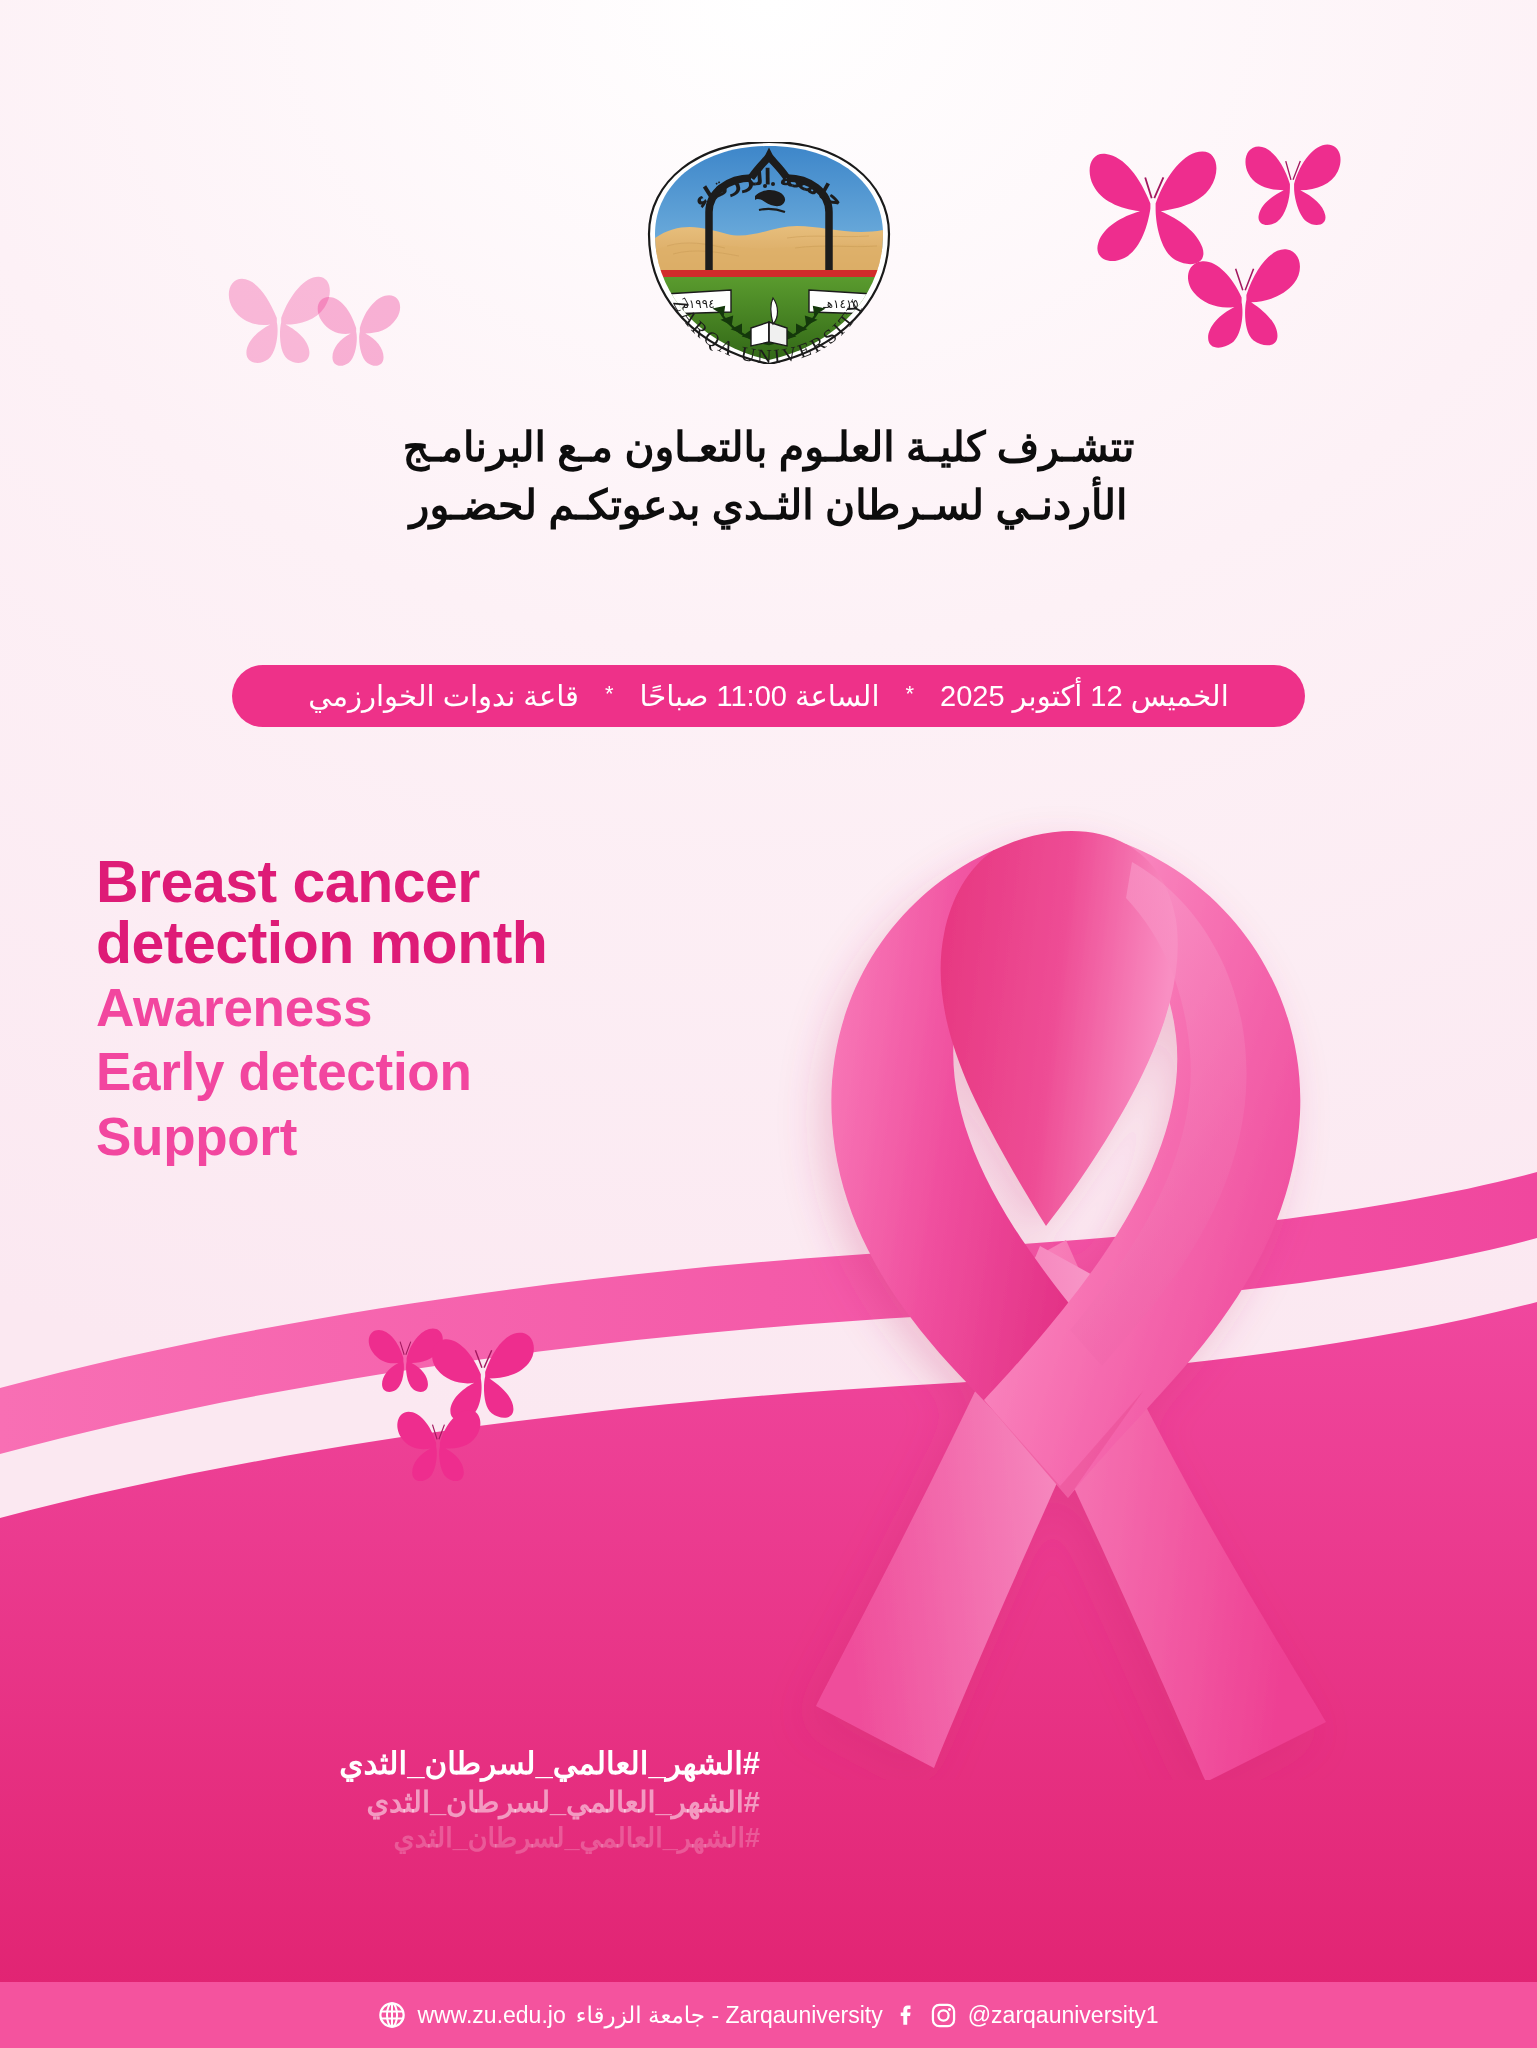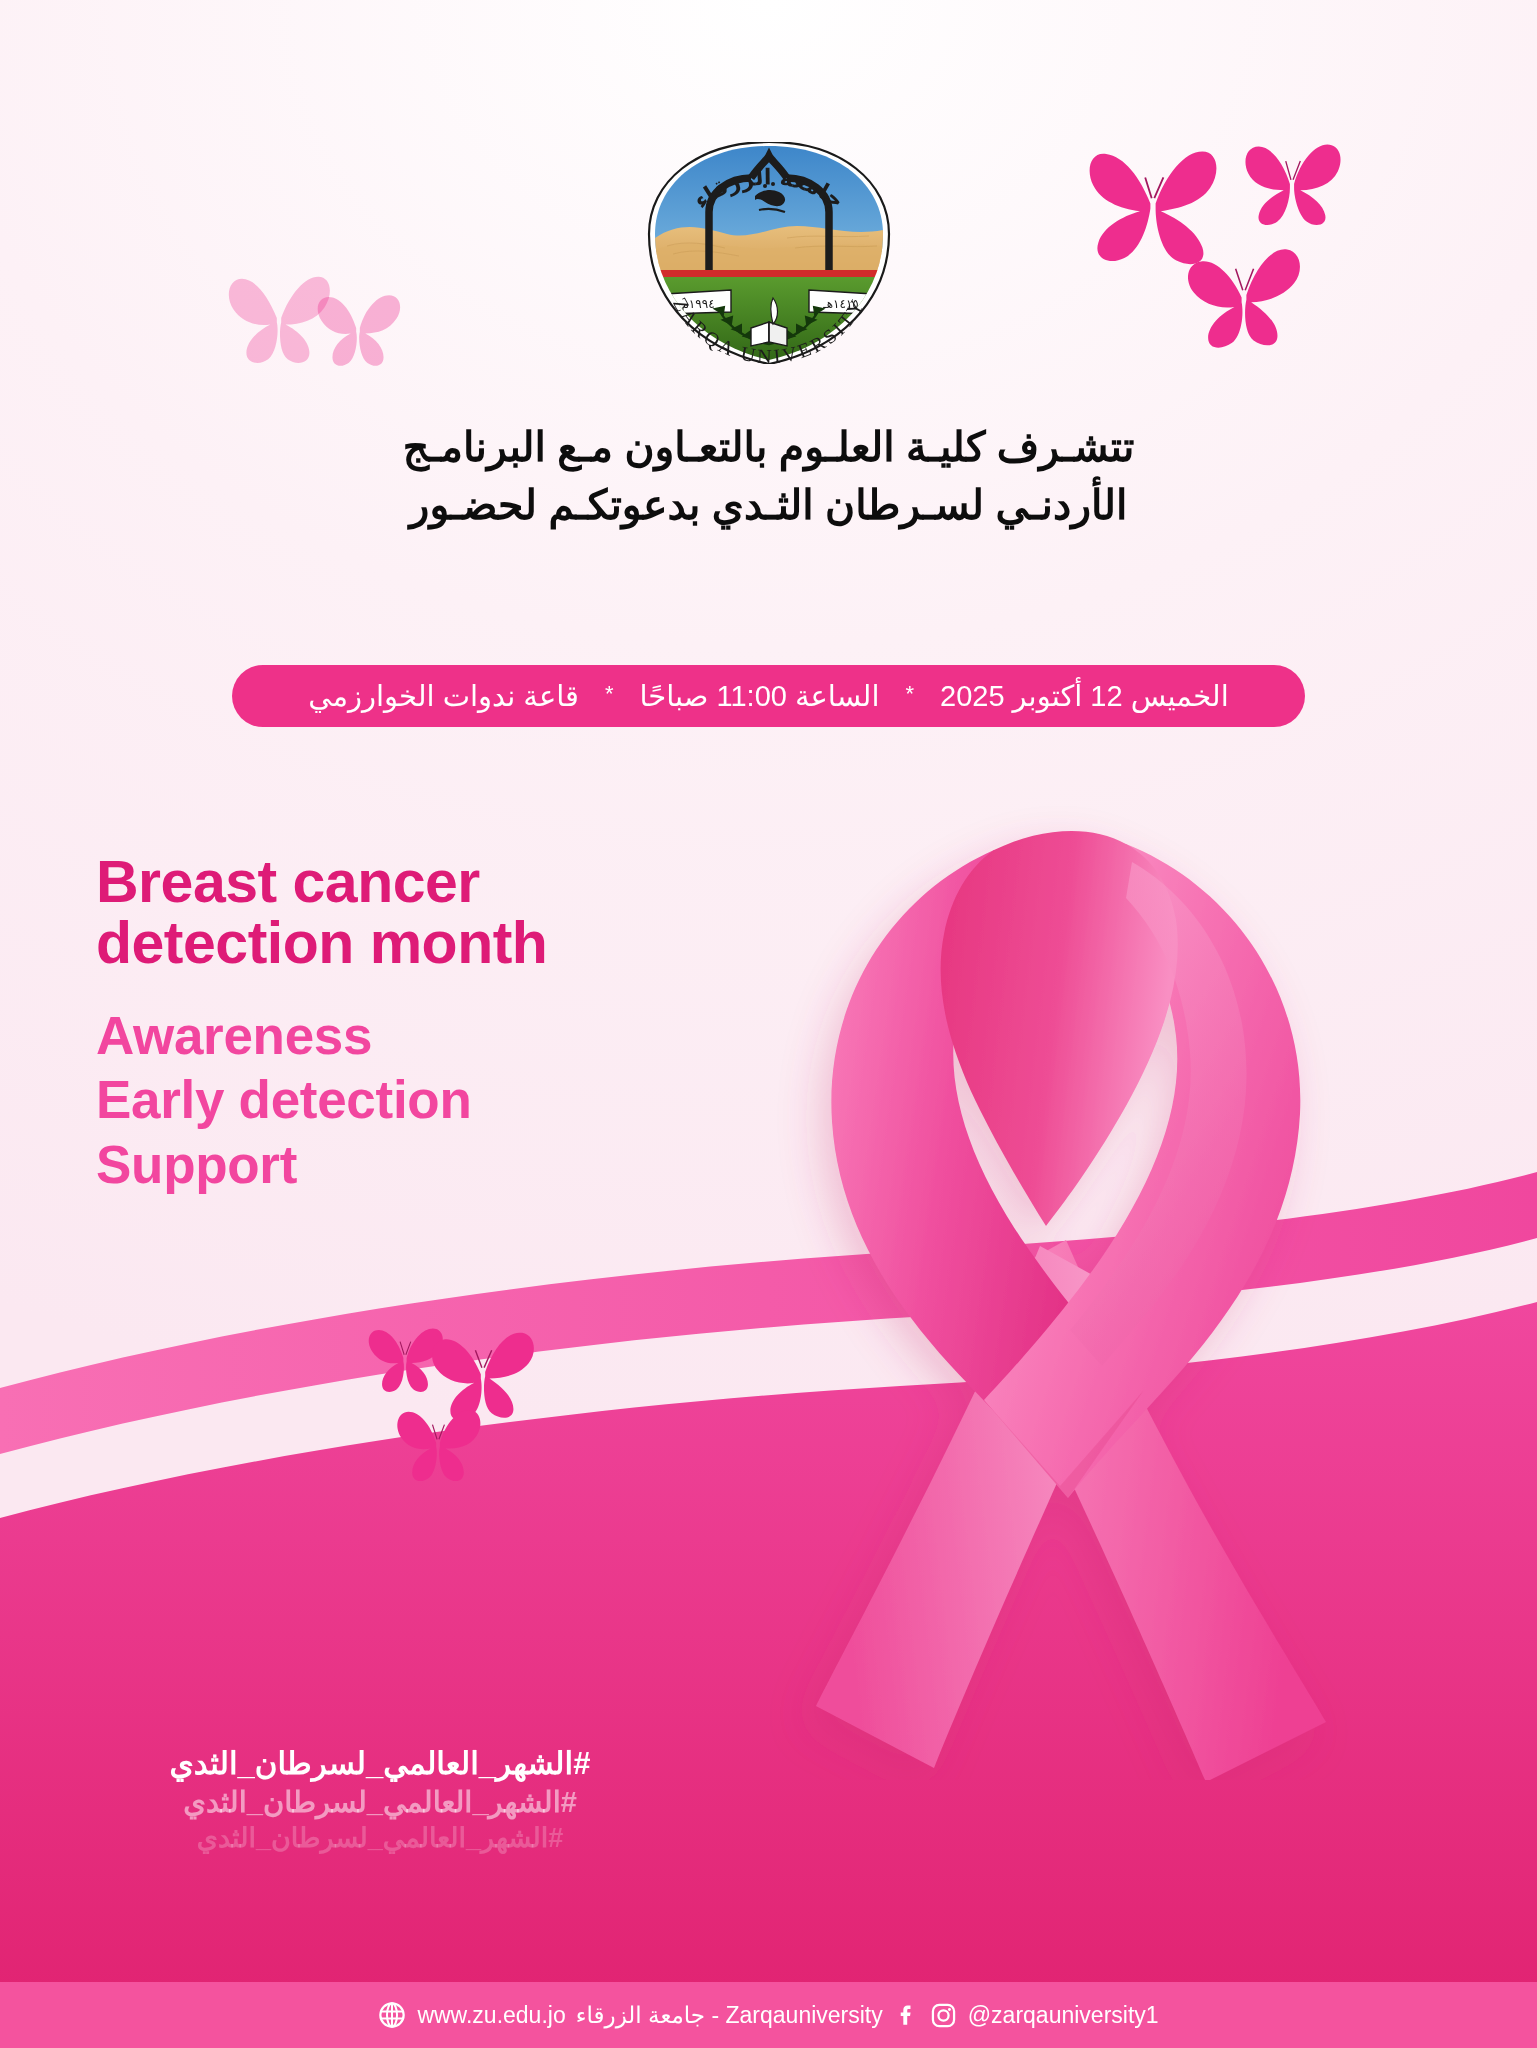--- a/index.html
+++ b/index.html
@@ -68,30 +68,30 @@
 
   
   #slogan {
     position:absolute; left:96px; top:852px;
     width:660px; text-align:left;
   }
   #slogan .big {
     font-size:59px; font-weight:bold; color:#DE1B77;
     line-height:1.03; letter-spacing:-0.5px;
   }
-  #slogan .lines { margin-top:30px; }
+  #slogan .lines { margin-top:2px; }
   #slogan .lines div {
     font-size:53px; font-weight:bold; color:#F2469F;
     line-height:1.22; letter-spacing:-0.3px;
   }
 
   
   #hashtags {
     position:absolute; left:0; top:1745px; width:760px;
-    text-align:center; direction:rtl;
+    text-align:right; direction:rtl;
   }
   #hashtags div { font-weight:bold; white-space:nowrap; }
   #hashtags .h1 { font-size:31px; color:#FFFFFF; }
   #hashtags .h2 { font-size:29px; color:rgba(255,255,255,0.52); margin-top:3px; }
   #hashtags .h3 { font-size:27px; color:rgba(255,255,255,0.22); margin-top:3px; }
 
   
   #footer {
     position:absolute; left:0; bottom:0; width:1537px; height:66px;
     background:#F4539E;

